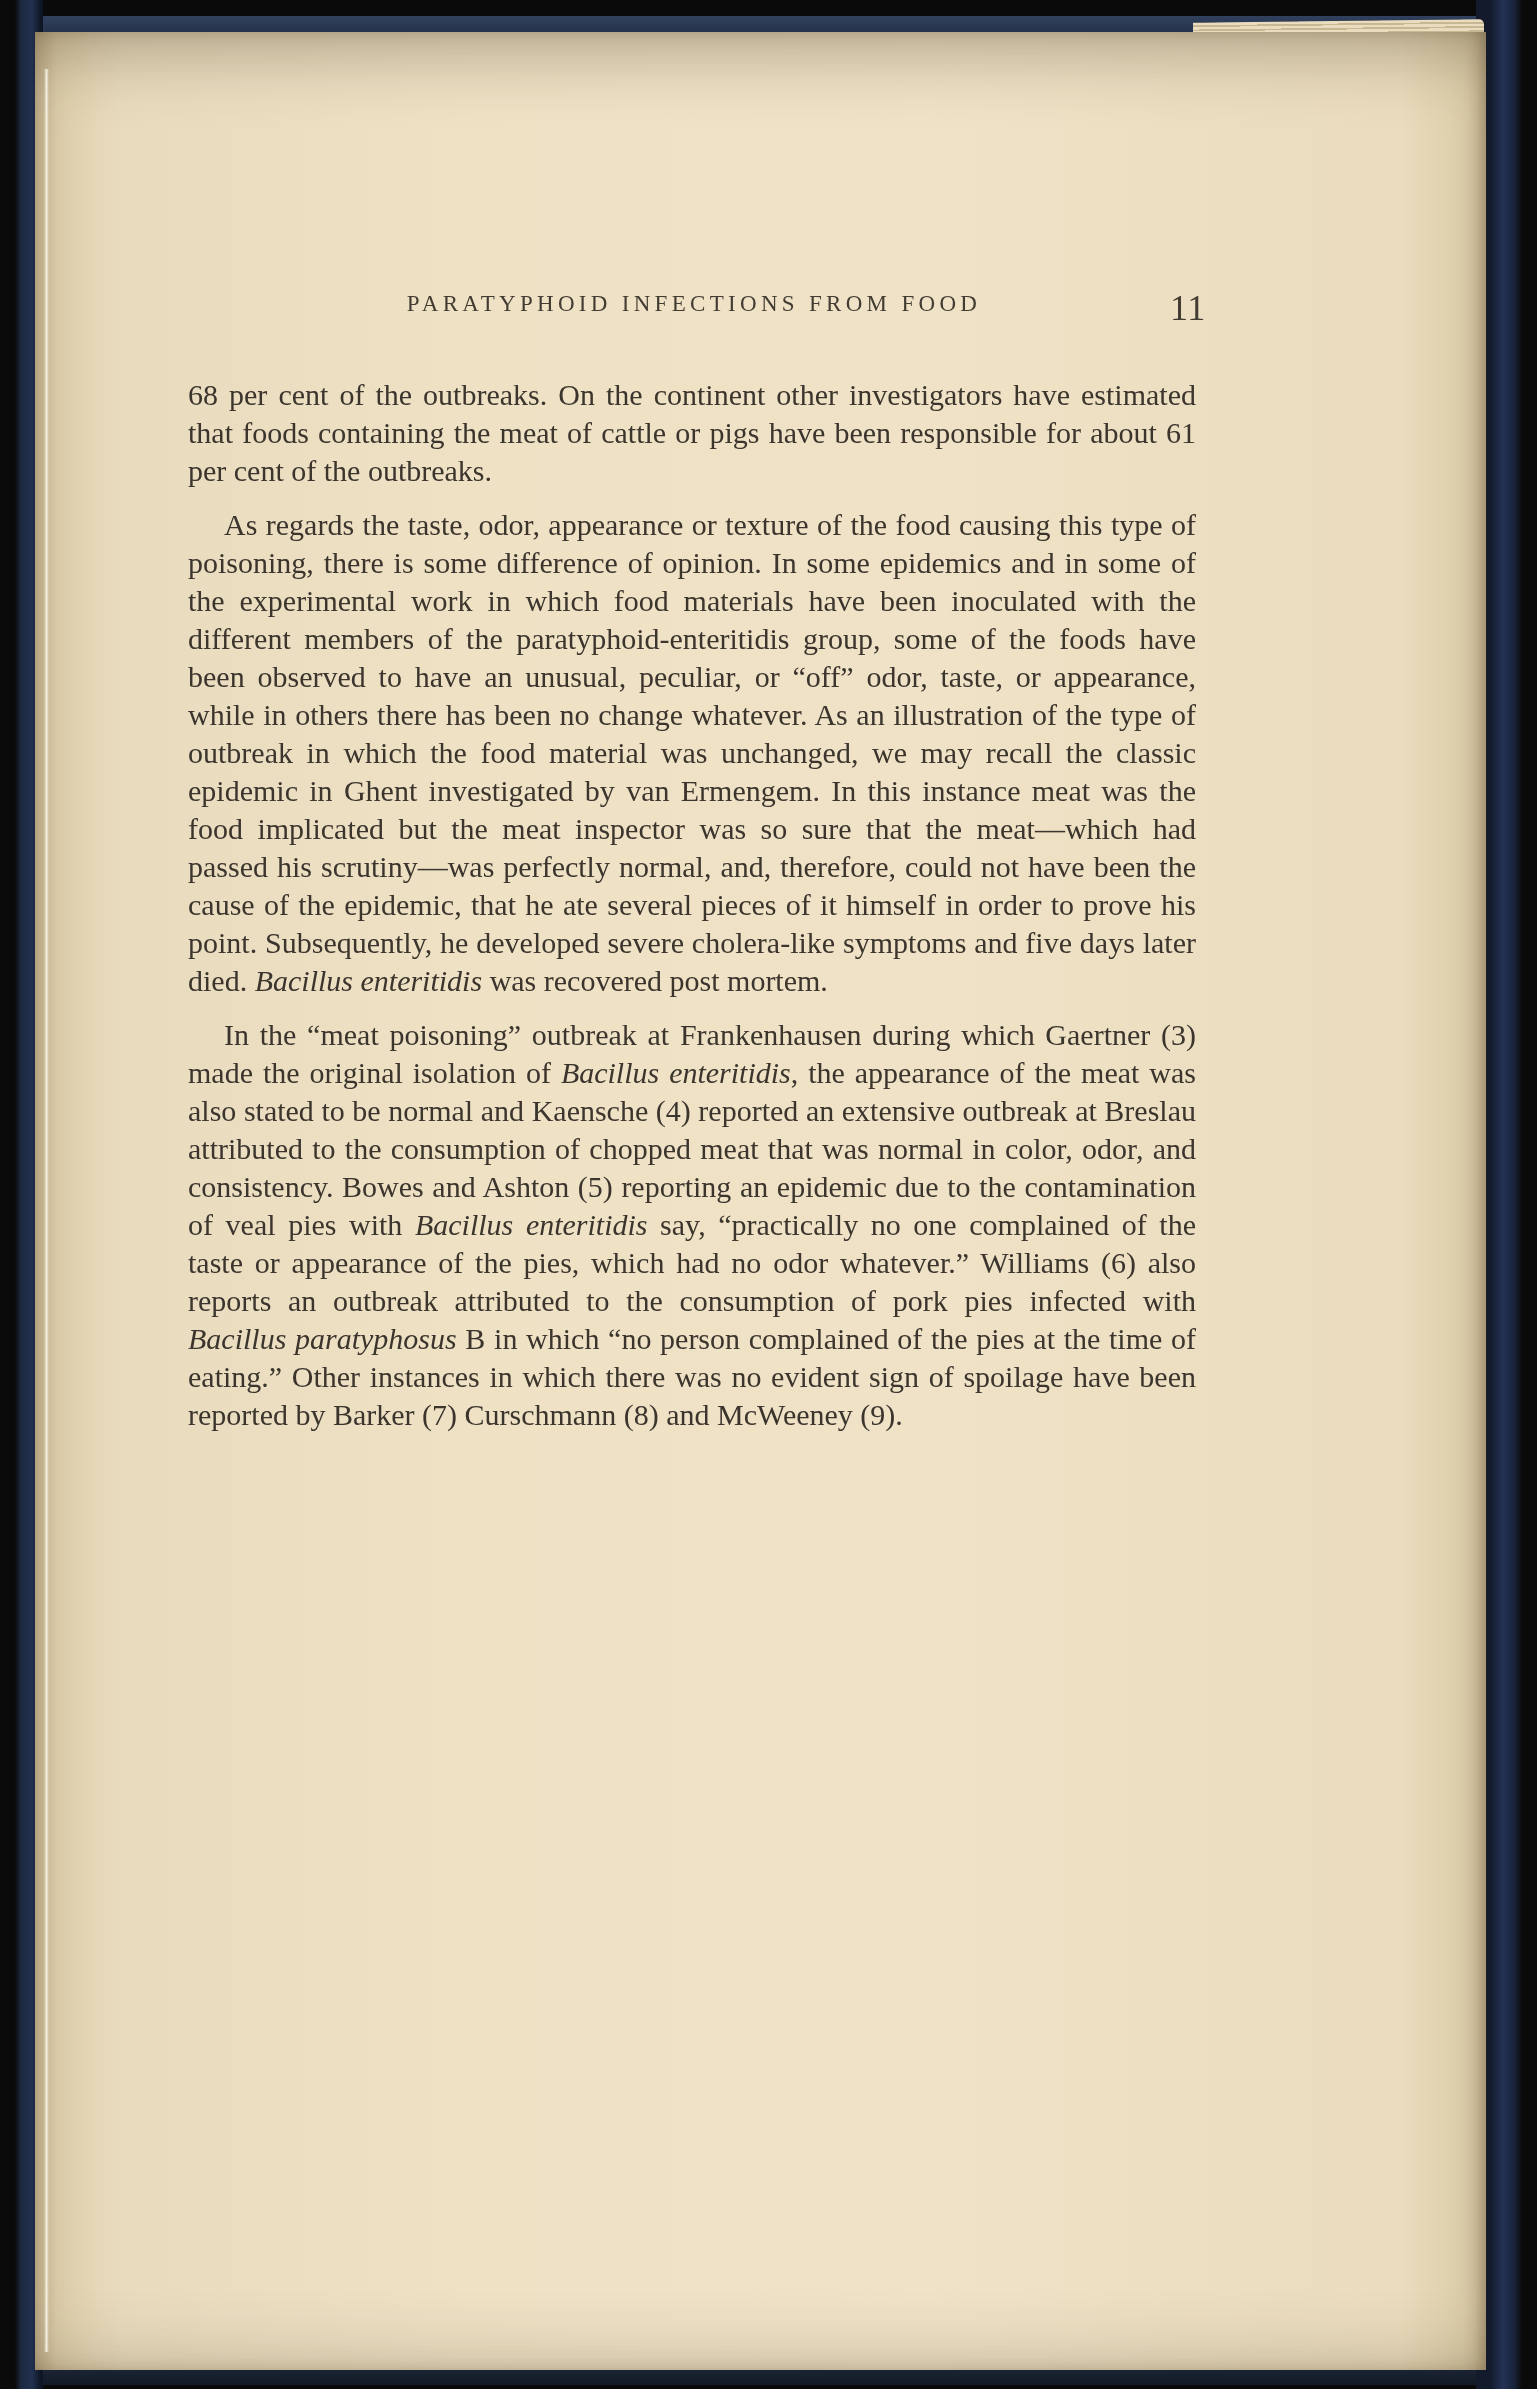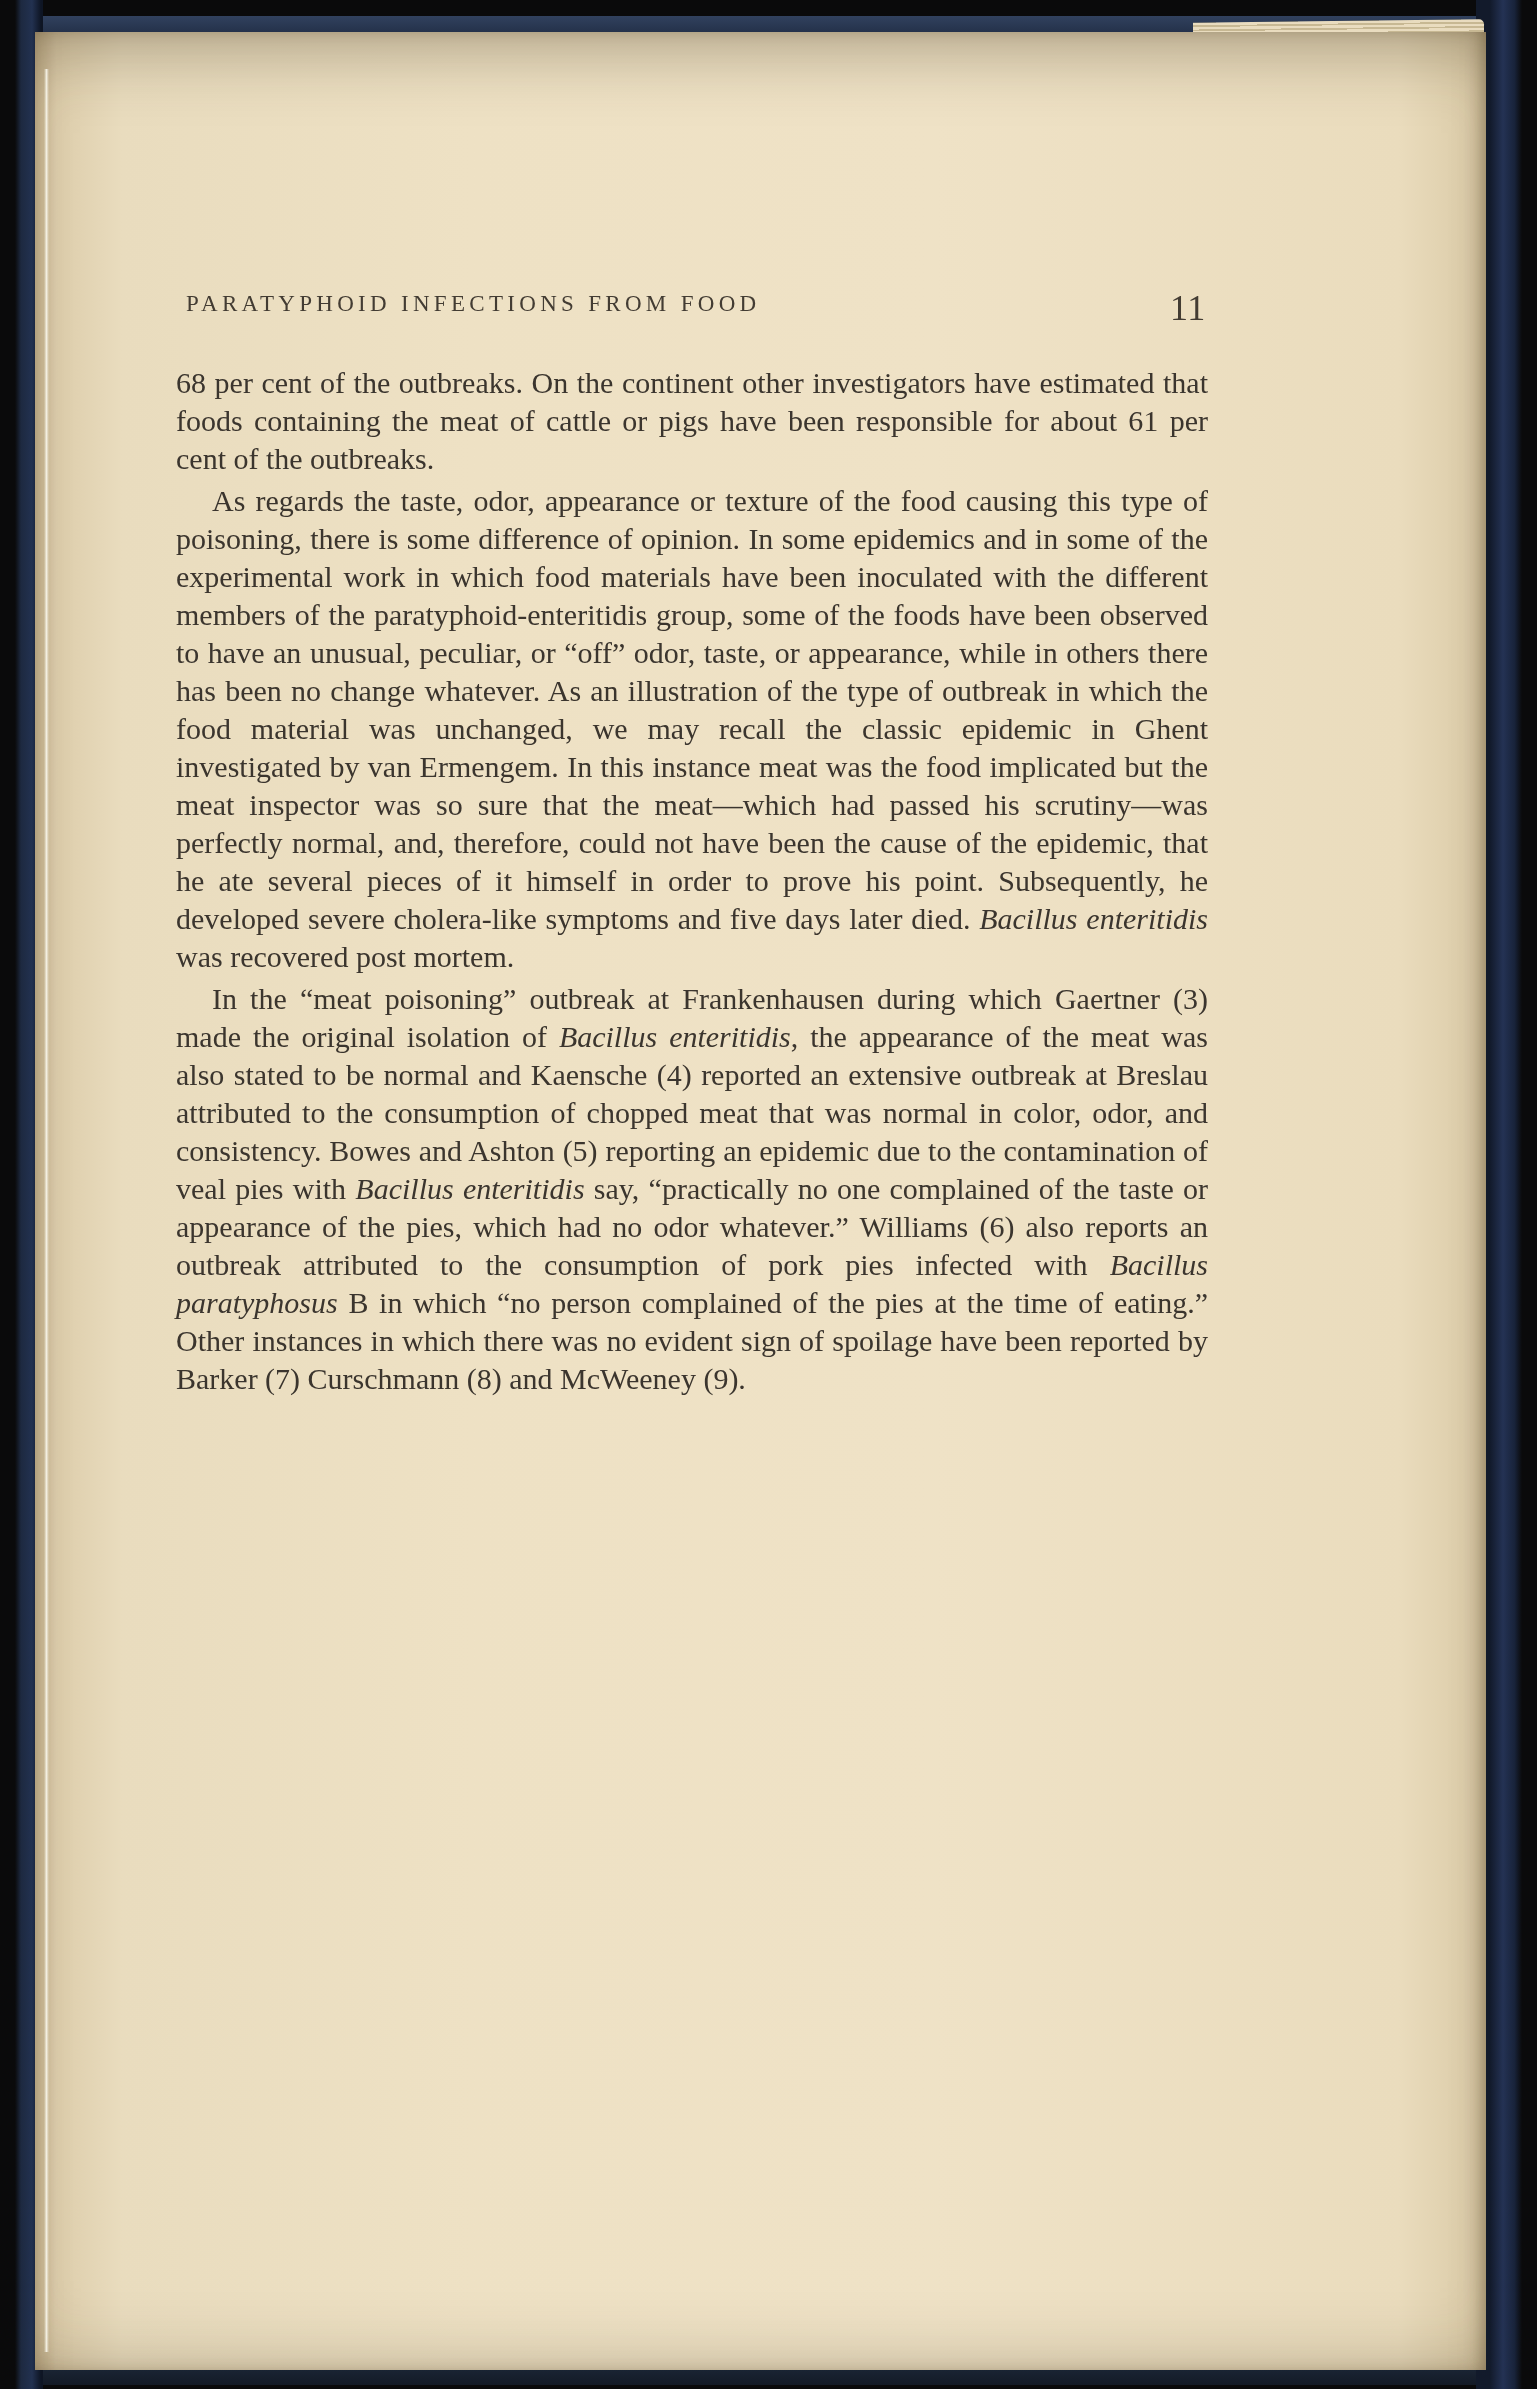--- a/index.html
+++ b/index.html
@@ -65,42 +65,42 @@
     position: absolute; left: 8.7px; top: 37px; bottom: 18.6px; width: 5px;
     background: linear-gradient(90deg, rgba(250,248,238,0.0), rgba(250,248,238,0.85), rgba(250,248,238,0.0));
   }
 
   
   .running-head {
     position: absolute; left: 137px; top: 255px; width: 1040px; height: 40px;
     color: #433c33;
   }
   .head-title {
-    position: absolute; left: 14px; right: 0; top: 3.7px;
-    text-align: left;
+    position: absolute; left: 4px; right: 0; top: 3.7px;
+    text-align: center;
     font-size: 23px;
     letter-spacing: 4.3px;
     white-space: nowrap;
   }
   .page-number {
     position: absolute; right: 6.2px; top: 0;
     font-size: 36px;
     letter-spacing: 0.6px;
   }
 
   
   .text-block {
     position: absolute; left: 137px; top: 328px; width: 1040px;
     font-size: 30px;
     line-height: 38px;
     color: #3b352e;
     text-align: justify;
     text-rendering: optimizeLegibility;
   }
-  .para { margin: 4px; }
+  .para { margin: 16px; }
   .para.indent { text-indent: 36px; }
   .para i { }
 </style>
 </head>
 <body>
 
 <div class="scene">
   <div class="cover-top"></div>
   <div class="cover-bottom"></div>
   <div class="cover-left"></div>

